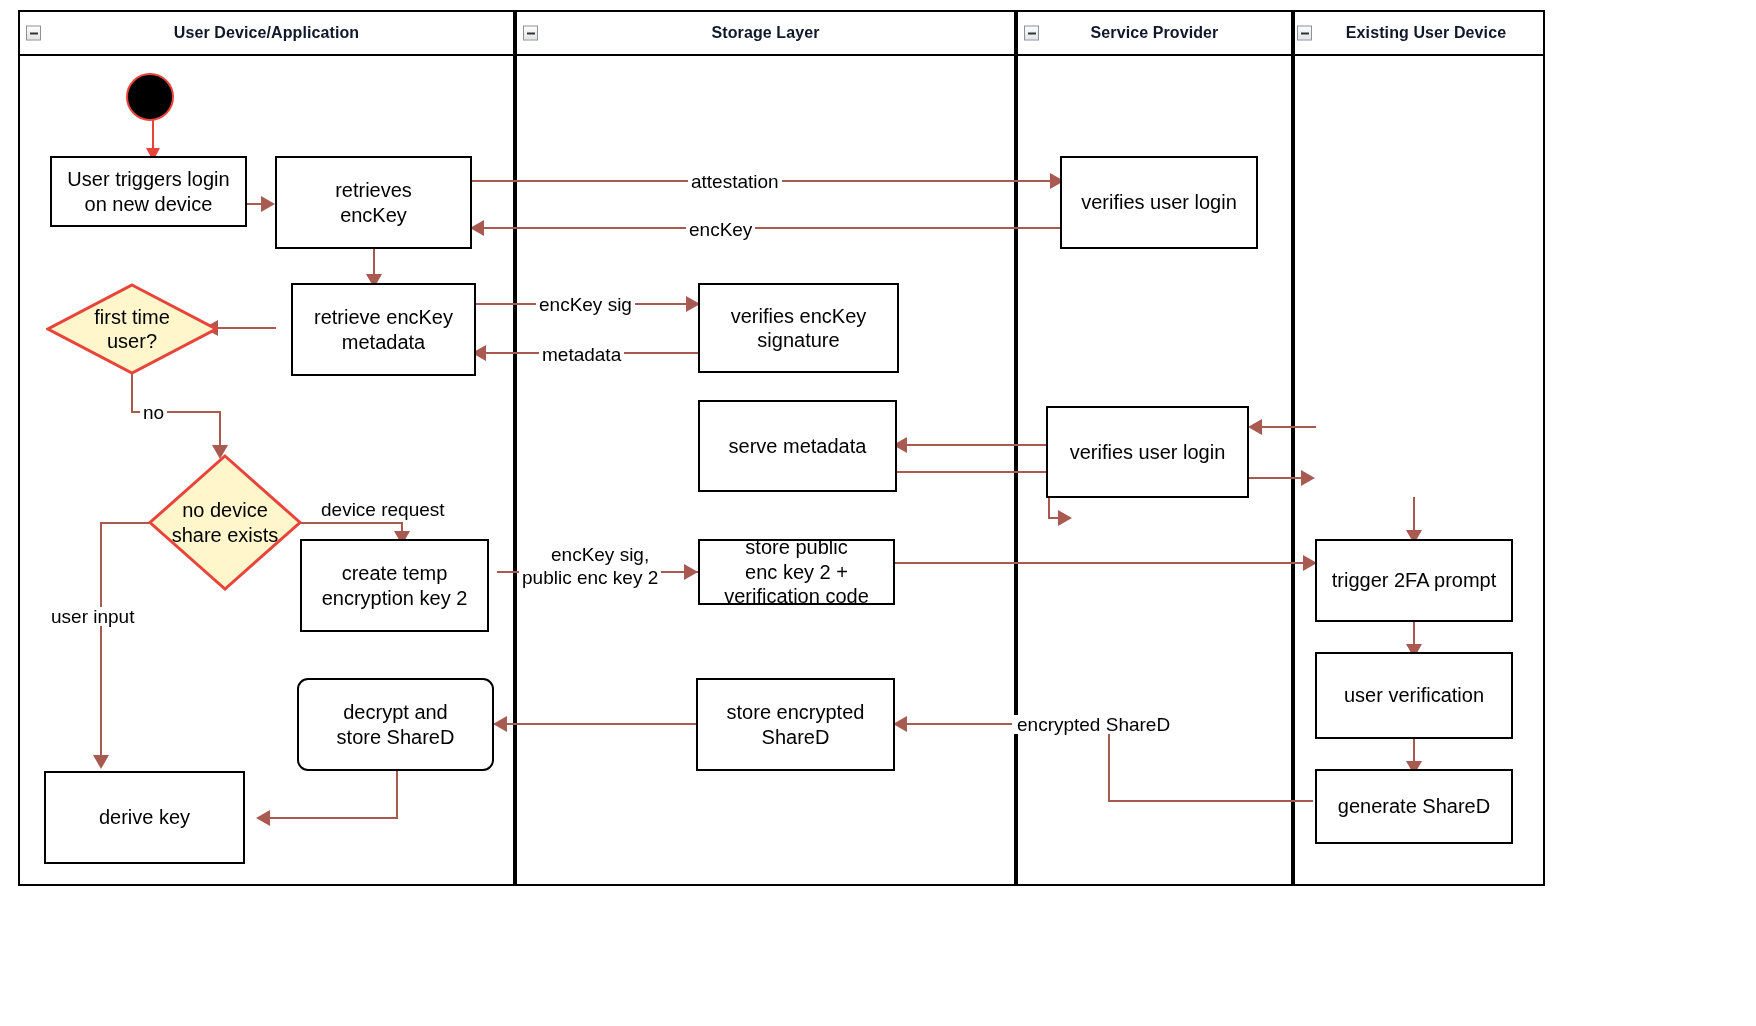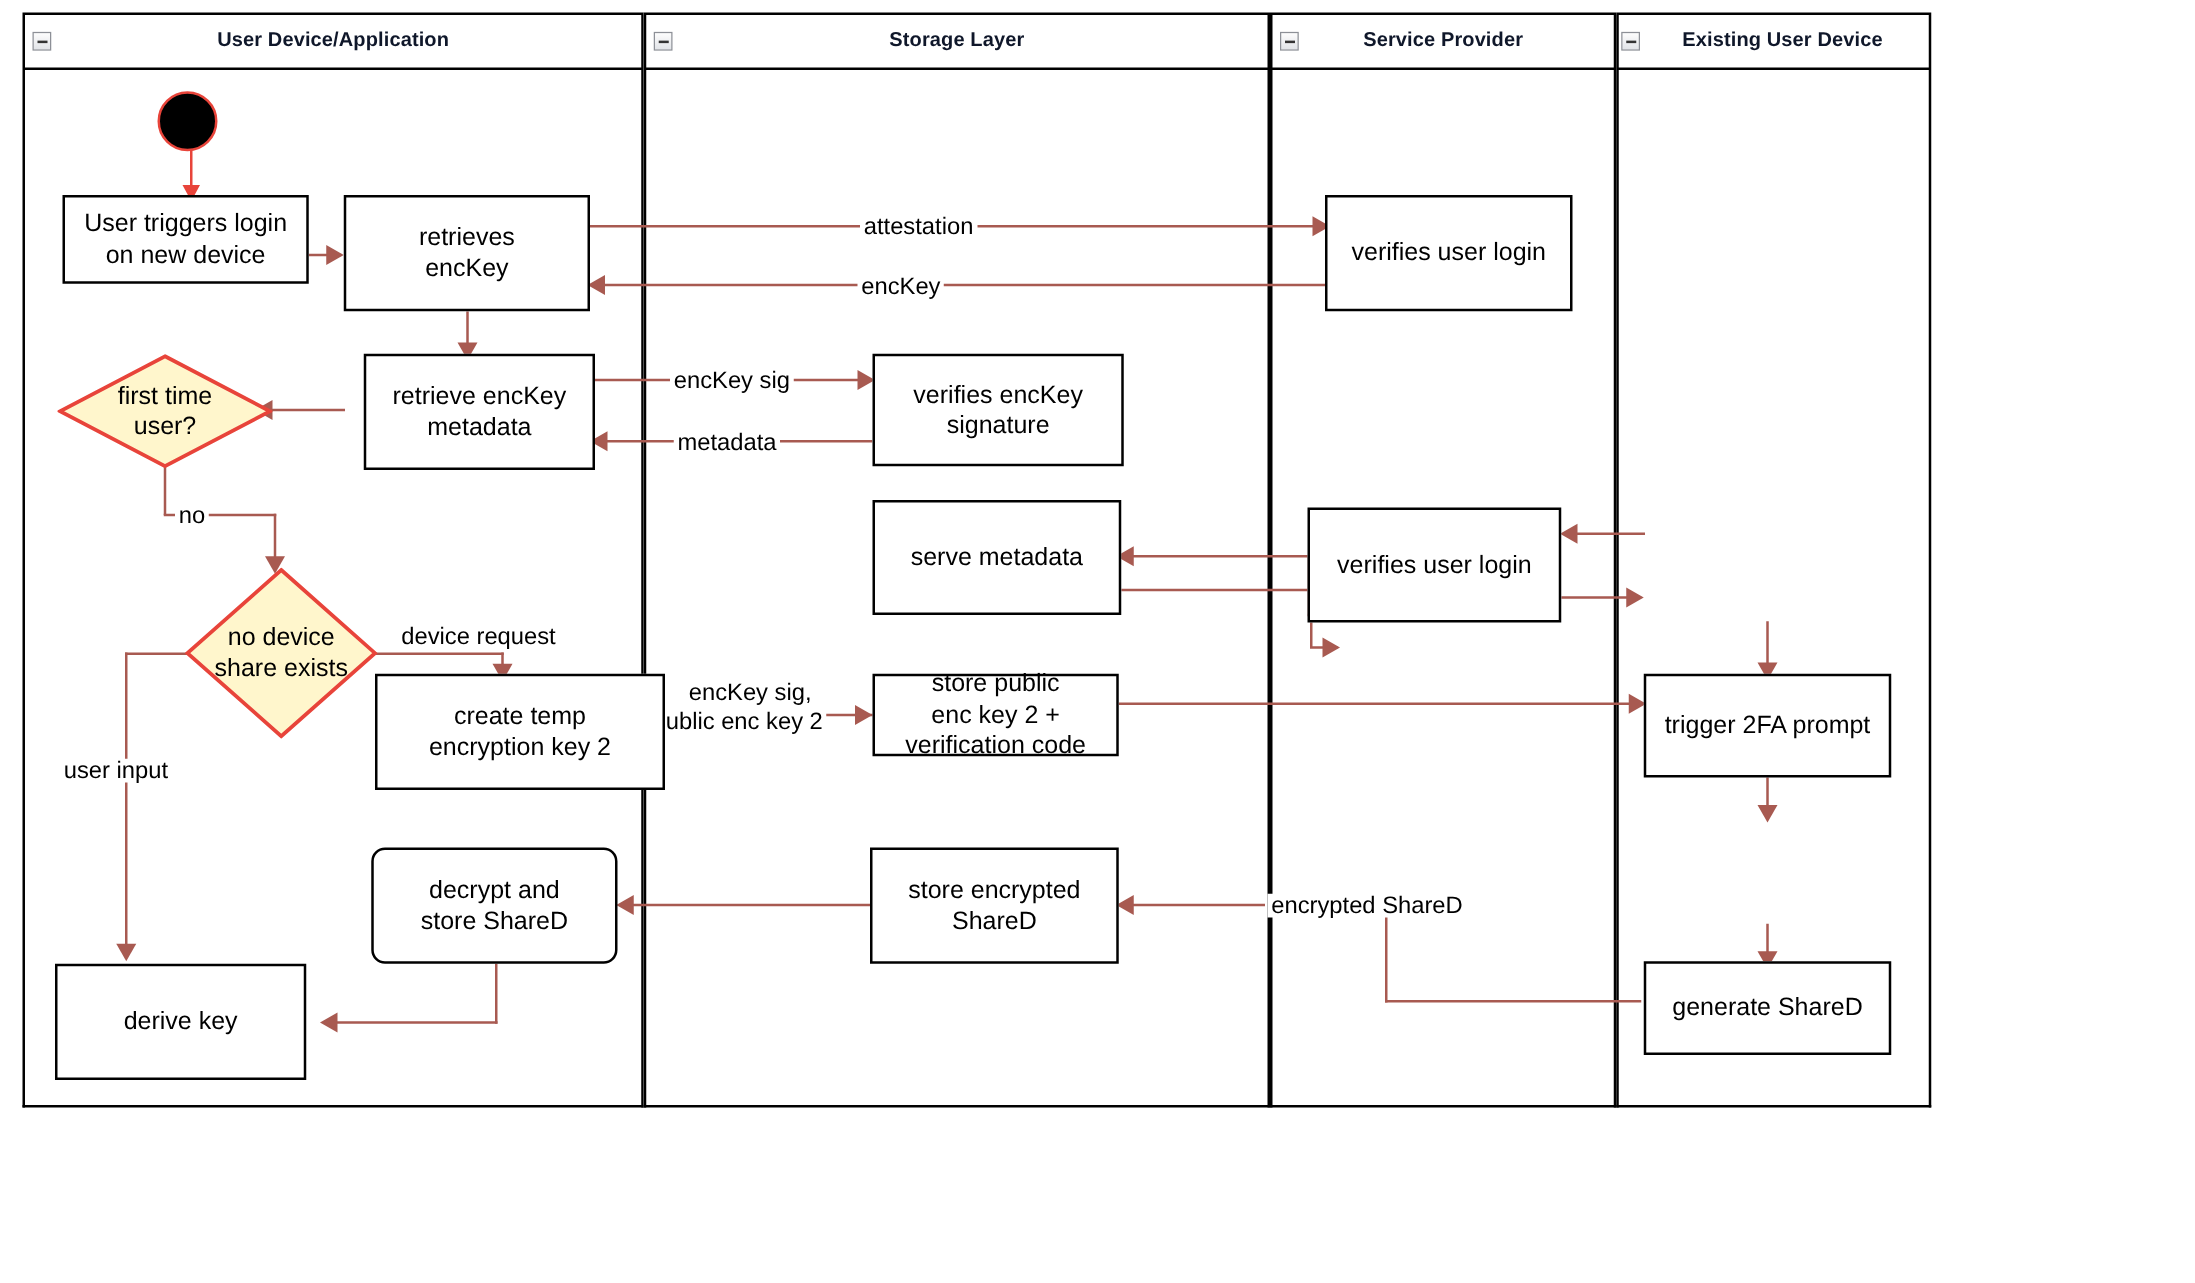--- a/index.html
+++ b/index.html
@@ -189,21 +189,21 @@
   </div>
 
   <div class="diamond" style="left:148px;top:454px;width:154px;height:137px;">
     <svg width="154" height="137" viewBox="0 0 154 137" style="position:absolute;left:0;top:0;">
       <polygon points="77,2 152,68.5 77,135 2,68.5" fill="#FFF6CC" stroke="#E8443A" stroke-width="3"></polygon>
     </svg>
     <div class="dlabel" style="white-space:pre-line;">no device
 share exists</div>
   </div>
 
-  <div class="node" style="left:300px;top:539px;width:232px;height:93px;">
+  <div class="node" style="left:300px;top:539px;width:189px;height:93px;">
     <span style="white-space:pre-line;">create temp
 encryption key 2</span>
   </div>
 
   <div class="node" style="left:297px;top:678px;width:197px;height:93px;border-radius:11px;">
     <span style="white-space:pre-line;">decrypt and
 store ShareD</span>
   </div>
 
   <div class="node" style="left:698px;top:283px;width:201px;height:90px;">
@@ -236,18 +236,21 @@
 
   <div class="node" style="left:1046px;top:406px;width:203px;height:92px;">
     <span>verifies user login</span>
   </div>
 
 
   <div class="node" style="left:1315px;top:539px;width:198px;height:83px;">
     <span>trigger 2FA prompt</span>
   </div>
 
+  <div class="node" style="left:1315px;top:652px;width:198px;height:87px;">
+    <span>user verification</span>
+  </div>
 
   <div class="node" style="left:1315px;top:769px;width:198px;height:75px;">
     <span>generate ShareD</span>
   </div>
 
 </div>
 
 </body></html>

